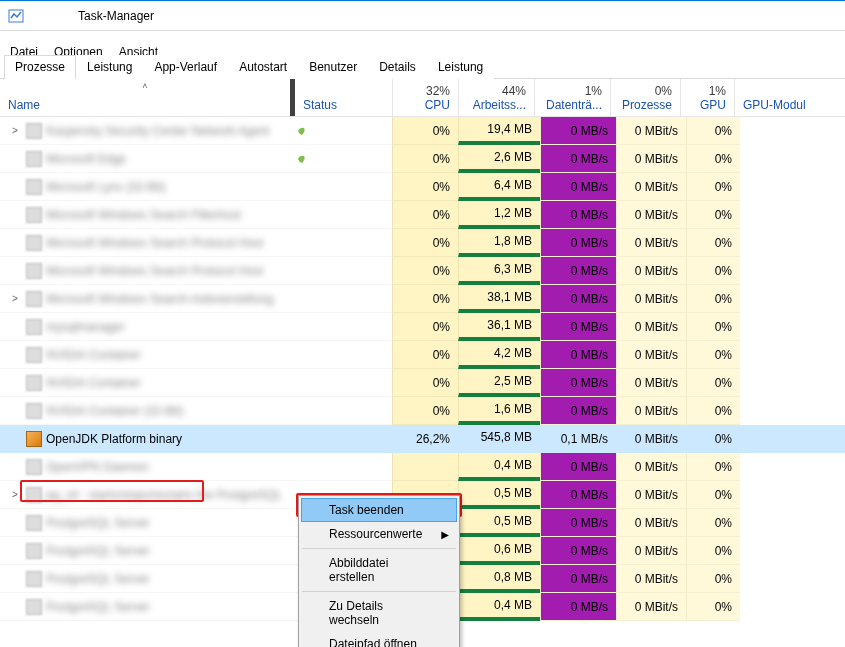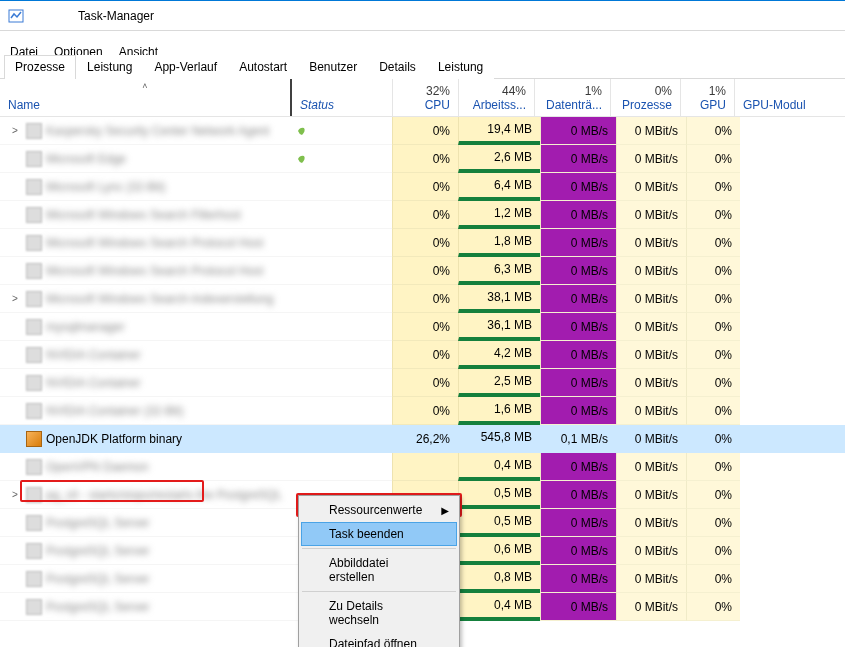--- a/index.html
+++ b/index.html
@@ -12,21 +12,21 @@
 .tabsbar { height: 26px; display: flex; align-items: flex-end; border-bottom: 1px solid #d9d9d9; padding-left: 4px; }
 .tab { padding: 4px 10px 5px; border: 1px solid transparent; border-bottom: none; position: relative; top: 1px; background: #fff; cursor: default; }
 .tab.active { border-color: #d9d9d9; background: #fff; }
 .content { position: relative; height: calc(647px - 30px - 22px - 26px); overflow: hidden; }
 
 .header-row { display: flex; height: 38px; border-bottom: 1px solid #e5e5e5; }
 .header-row .col { display: flex; flex-direction: column; justify-content: flex-end; padding: 0 8px 4px; color: #1a53b0; font-size: 12px; }
 .header-row .col.num { align-items: flex-end; }
 .header-row .col .pct { color: #3a3a3a; margin-top: 43px; }
 .header-row .col-name { width: 290px; position: relative; }
-.header-row .col-status { width: 102px; border-left: 2px solid #404040; font-style: italic; }
+.header-row .col-status { width: 102px; border-left: 5px solid #404040; }
 .header-row .col-cpu { width: 66px; border-left: 1px solid #e5e5e5; }
 .header-row .col-mem { width: 76px; border-left: 1px solid #e5e5e5; padding-left: 36px; }
 .header-row .col-disk { width: 76px; border-left: 1px solid #e5e5e5; }
 .header-row .col-net { width: 70px; border-left: 1px solid #e5e5e5; }
 .header-row .col-gpu { width: 54px; border-left: 1px solid #e5e5e5; }
 .header-row .col-gpum { width: 80px; border-left: 1px solid #e5e5e5; }
 .sort-ind { position: absolute; top: 2px; left: 50%; transform: translateX(-50%); font-size: 9px; color: #666; }
 
 .rows { }
 .row { display: flex; height: 28px; align-items: center; }
@@ -393,22 +393,22 @@
         <div class="c-num c-net">0 MBit/s</div>
         <div class="c-num c-gpu">0%</div>
         <div class="c-num c-gpum"></div>
       </div>
     </div>
 
   <div class="sel-hl name"></div>
   <div class="sel-hl ctx"></div>
 
   <div class="context-menu">
+    <div class="mi hover">Task beenden</div>
     <div class="mi"><span>Ressourcenwerte</span><span class="arrow">▶</span></div>
-    <div class="mi hover">Task beenden</div>
     <div class="sep"></div>
     <div class="mi">Abbilddatei erstellen</div>
     <div class="sep"></div>
     <div class="mi">Zu Details wechseln</div>
     <div class="mi">Dateipfad öffnen</div>
 
   </div>
 
 </div>
 

